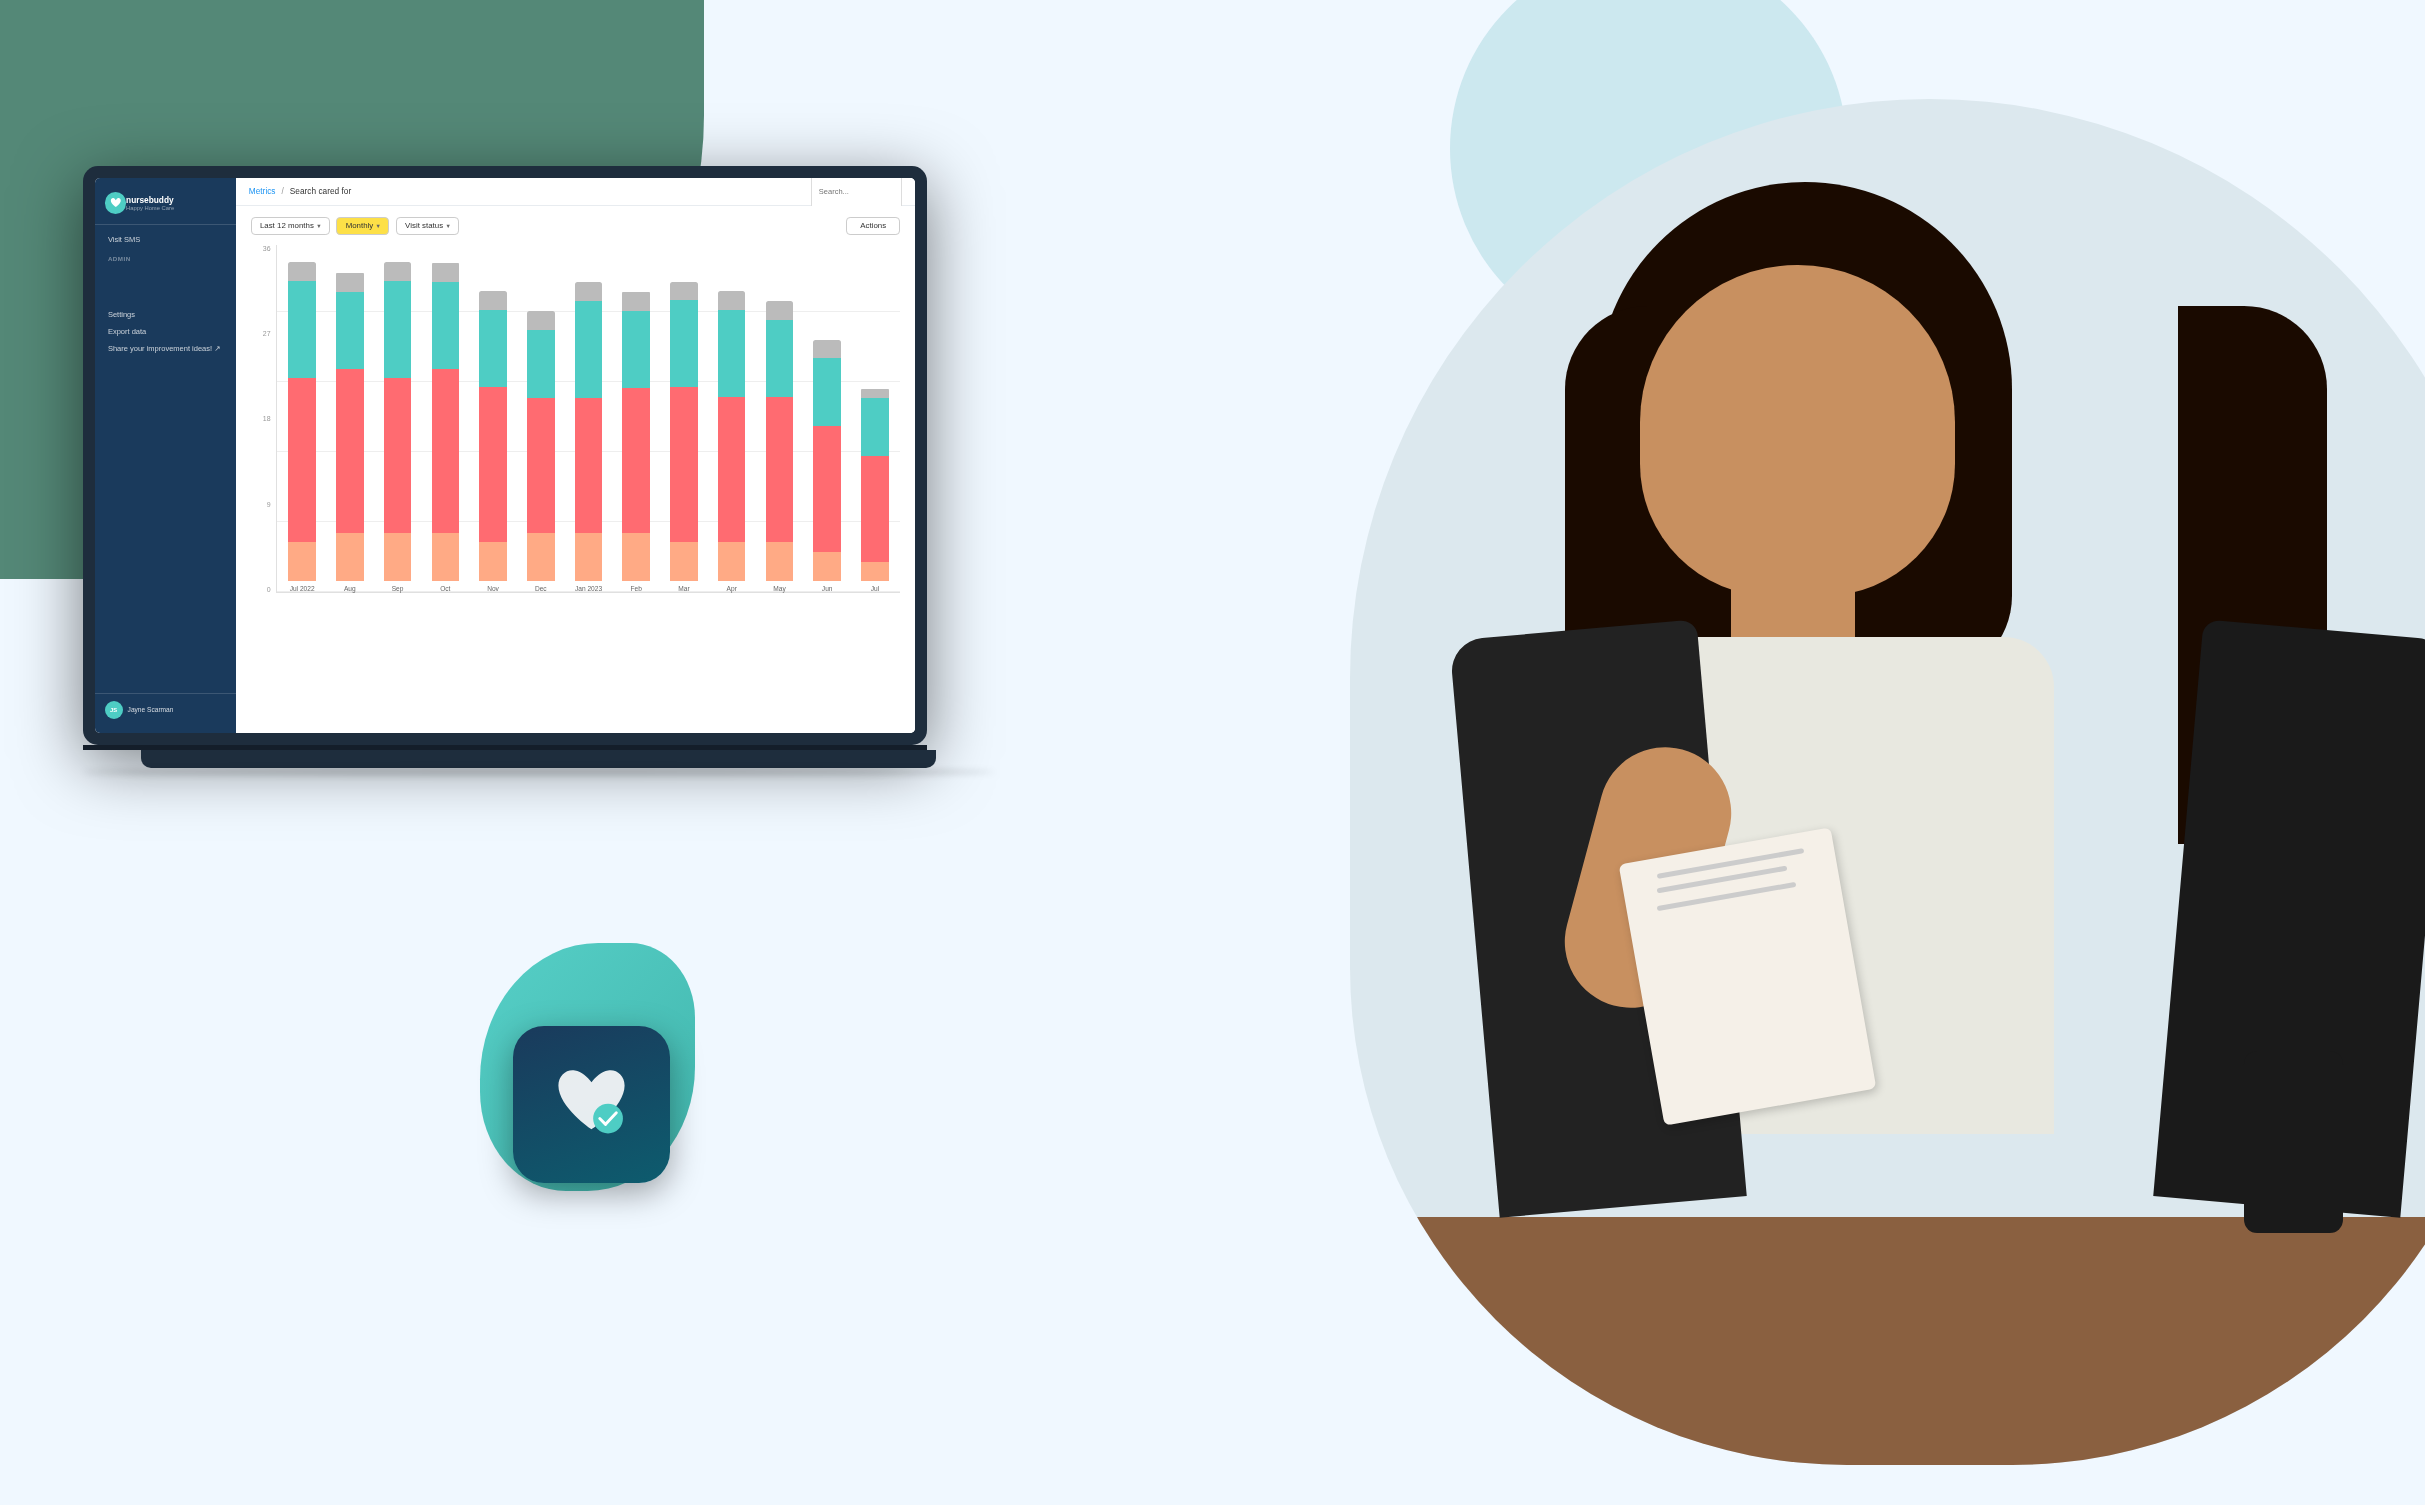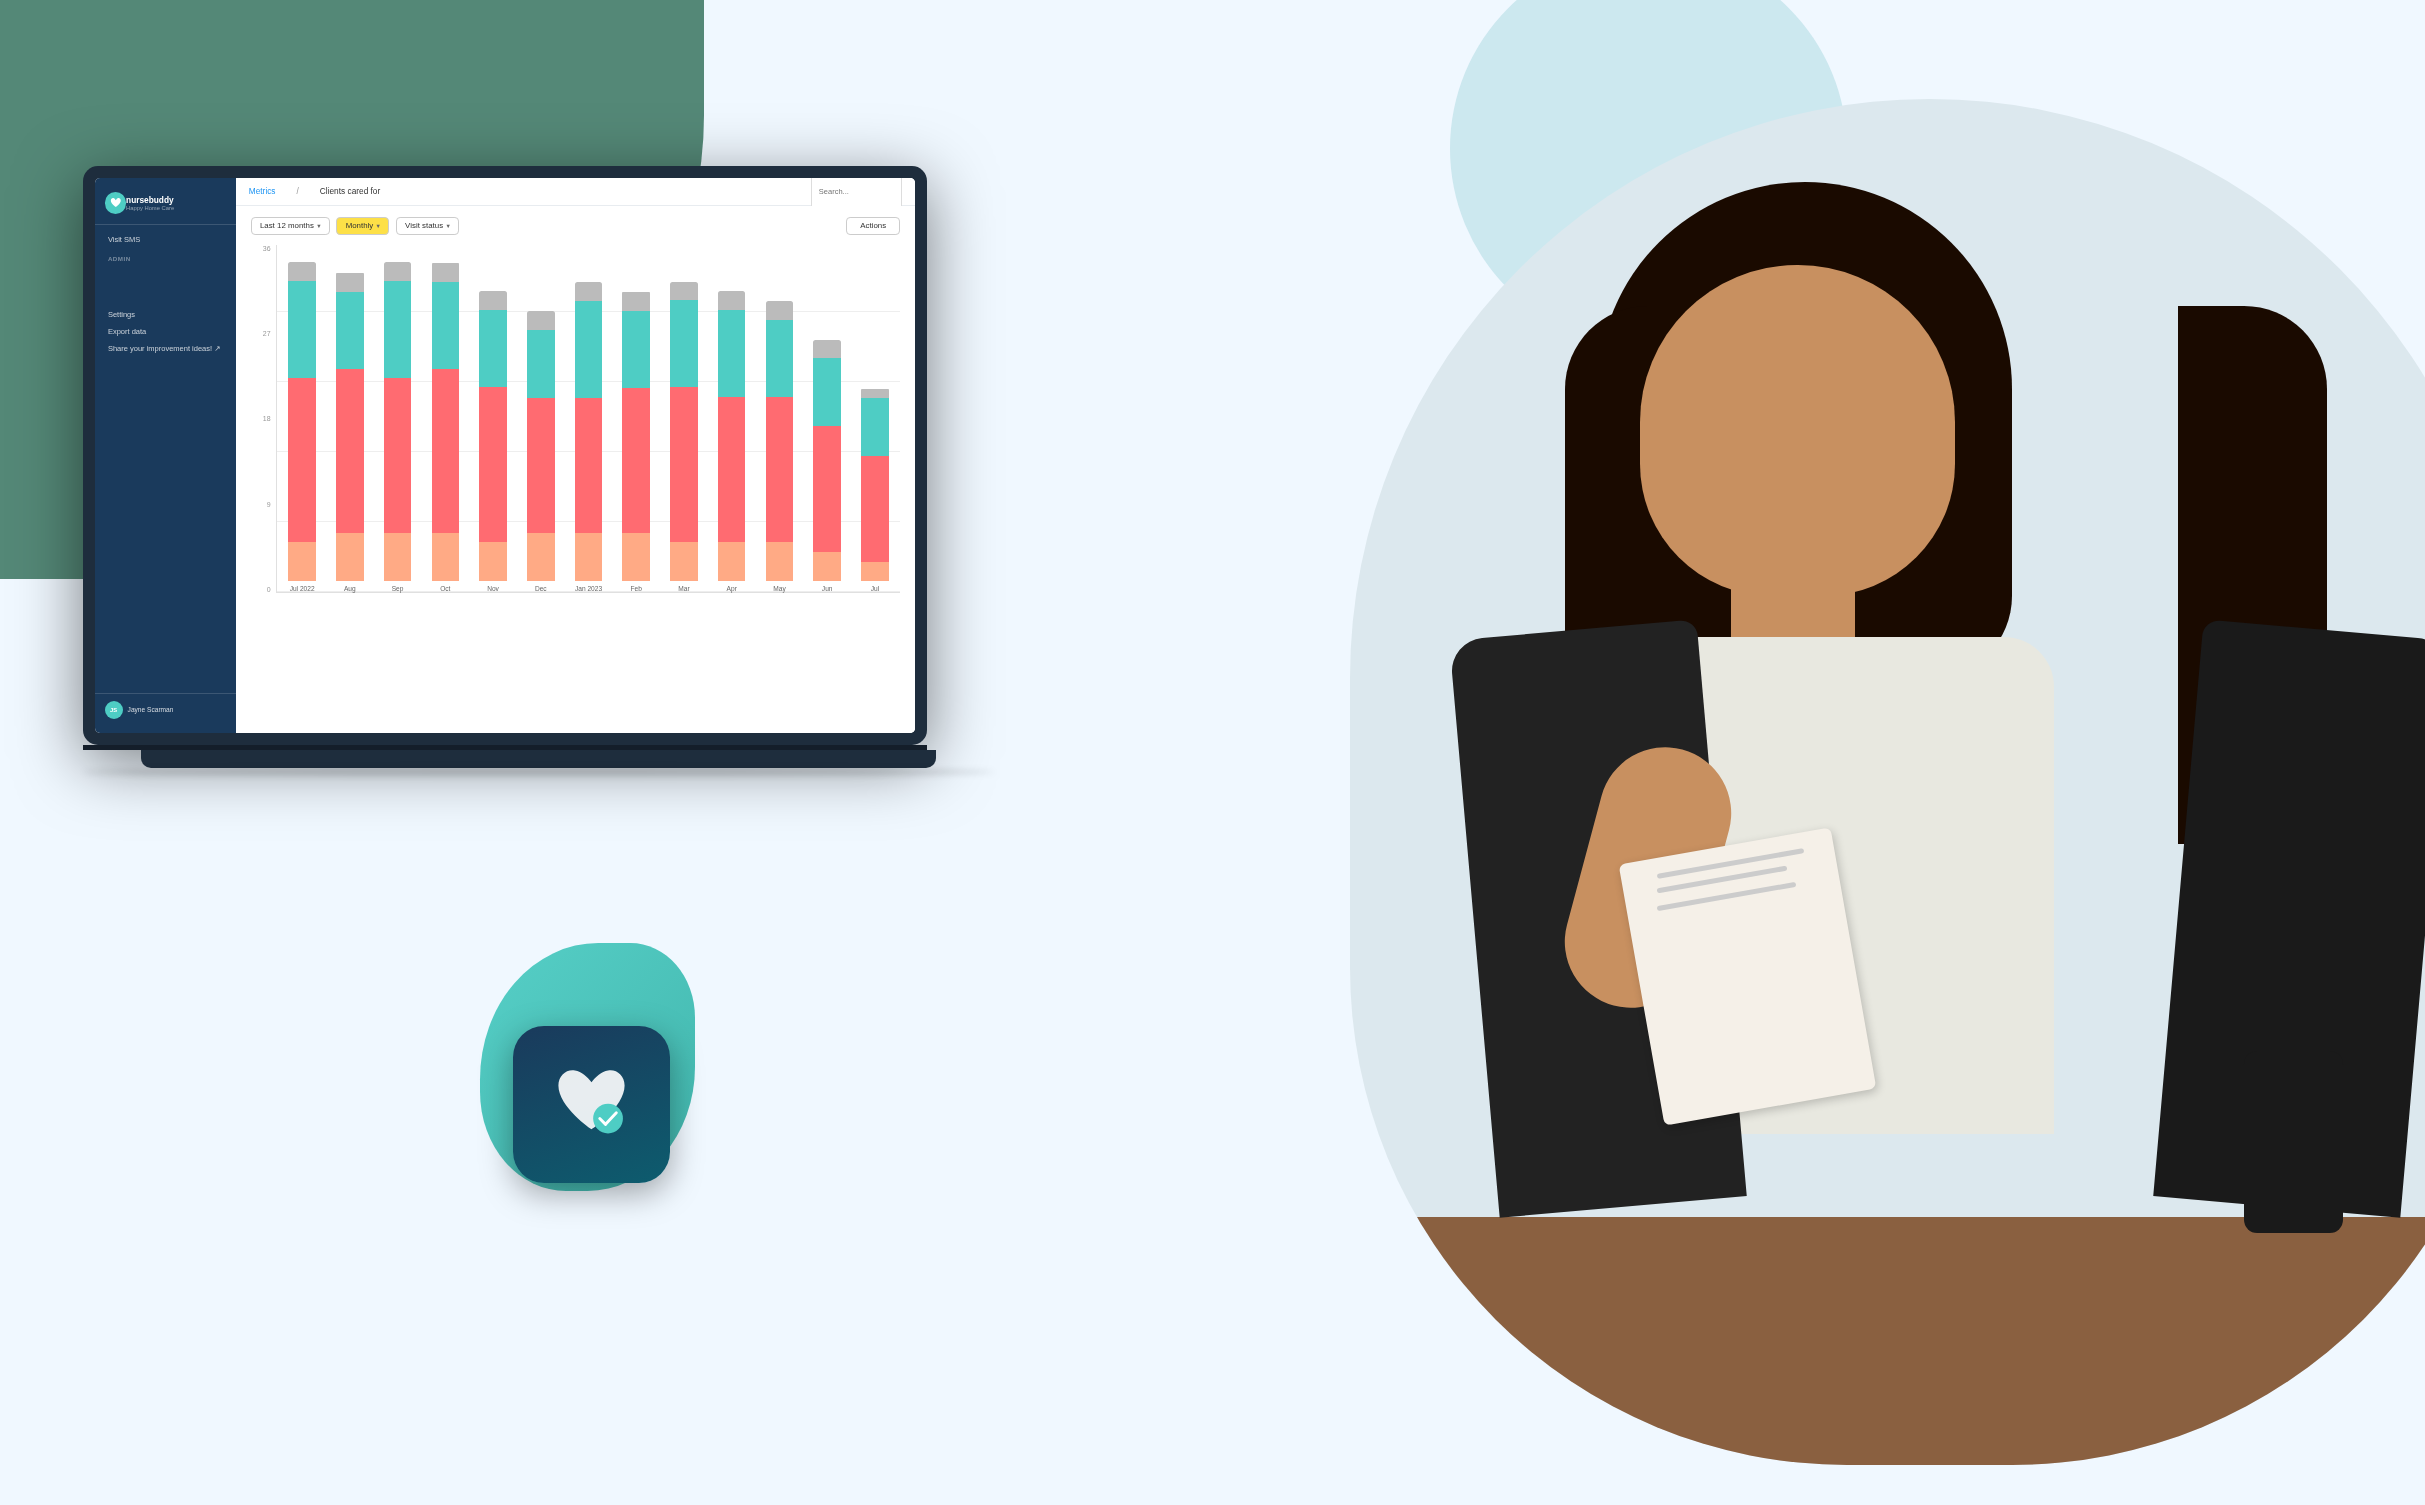--- a/index.html
+++ b/index.html
@@ -108,24 +108,24 @@
               <span>JS</span>
             </div>
             <div style="color:rgba(255,255,255,0.8);font-size:6.6px;">Jayne Scarman</div>
           </div>
         </div>
       </div>
 
       <div style="flex:1;display:flex;flex-direction:column;background:#f5f7fa;">
 
         <div style="background:white;padding:5px 13.2px;display:flex;align-items:center;justify-content:space-between;border-bottom:0.8px solid #e8ecf0;height:28px;">
-          <div style="display:flex;align-items:center;gap:21px;font-size:8.3px;">
+          <div style="display:flex;align-items:center;gap:6px;font-size:8.3px;">
             <span style="color:#2196f3;cursor:pointer;">Metrics</span>
             <span style="color:#999;">/</span>
-            <span style="color:#333;font-weight:500;">Clients cared for</span>
+            <span style="color:#333;font-weight:500;">Search cared for</span>
           </div>
           <input style="width: 91px; height: 31px; border: 0.8px solid rgb(221, 221, 221); border-radius: 0; padding: 0px 6.6px; font-size: 7.5px; color: rgb(153, 153, 153); background: white;" type="text" readonly="" placeholder="Search...">
         </div>
 
         <div style="flex:1;padding:11.6px 15px;background:white;">
 
           <div style="display:flex;align-items:center;justify-content:space-between;margin-bottom:10px;">
             <div style="display:flex;gap:6.6px;">
               <button style="display:flex;align-items:center;gap:3.3px;padding:3.3px 8.3px;border:0.8px solid #ccc;border-radius:4.1px;background:white;font-size:7.9px;color:#333;cursor:pointer;">
                 <span>Last 12 months</span>

